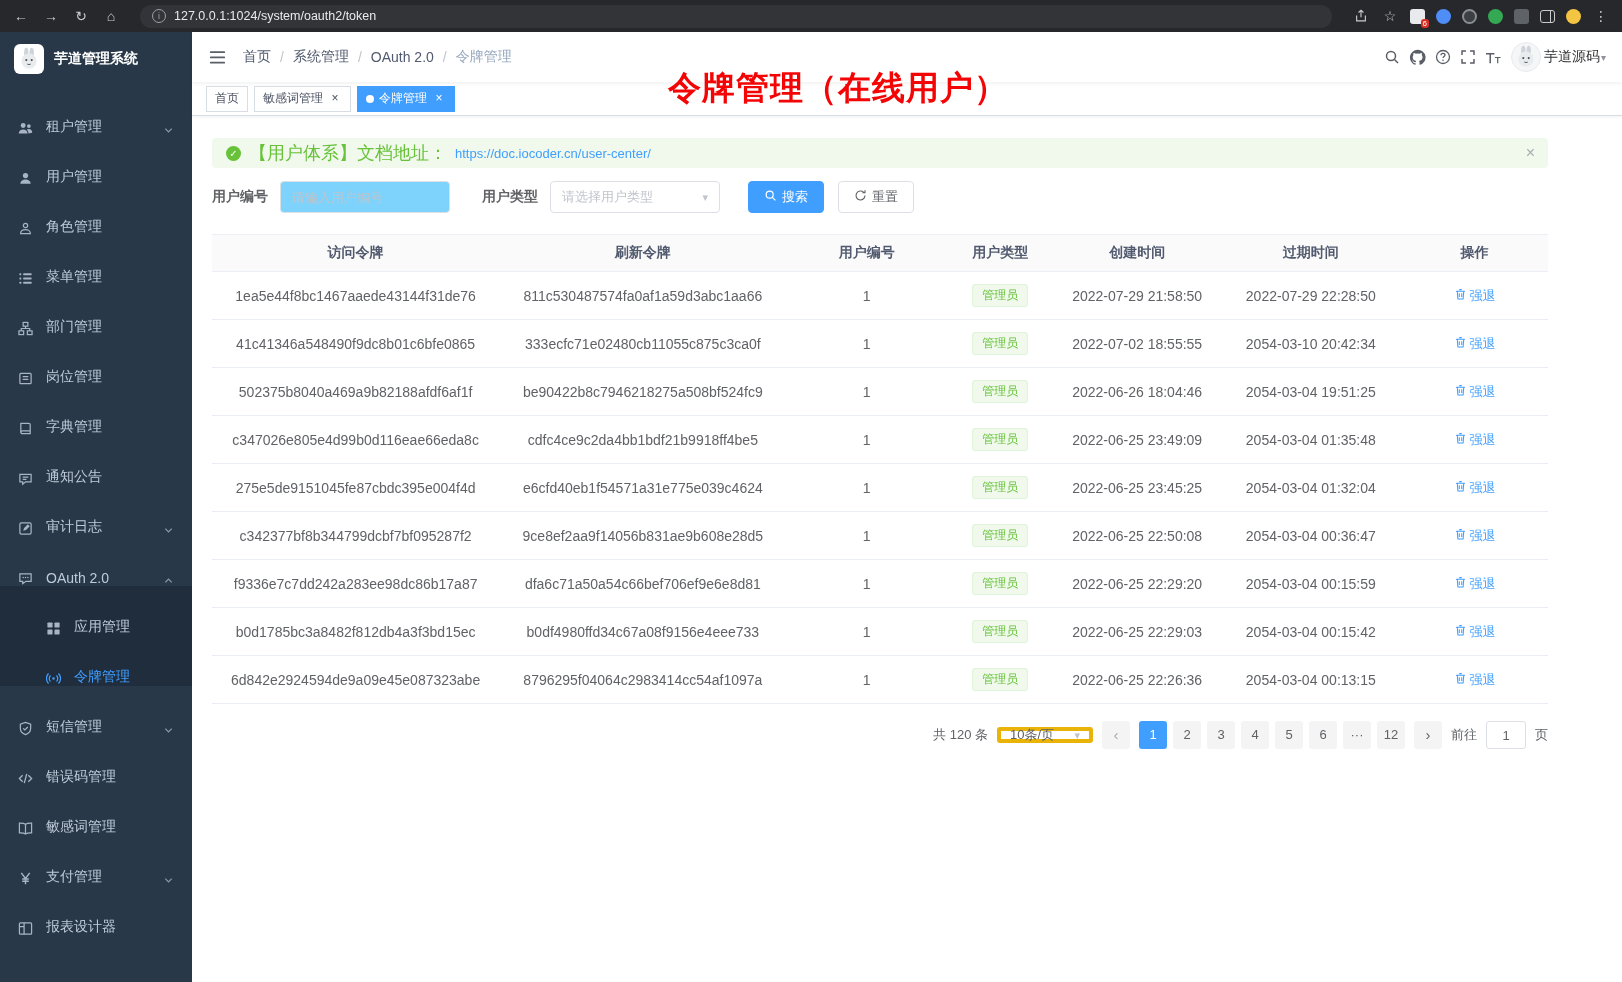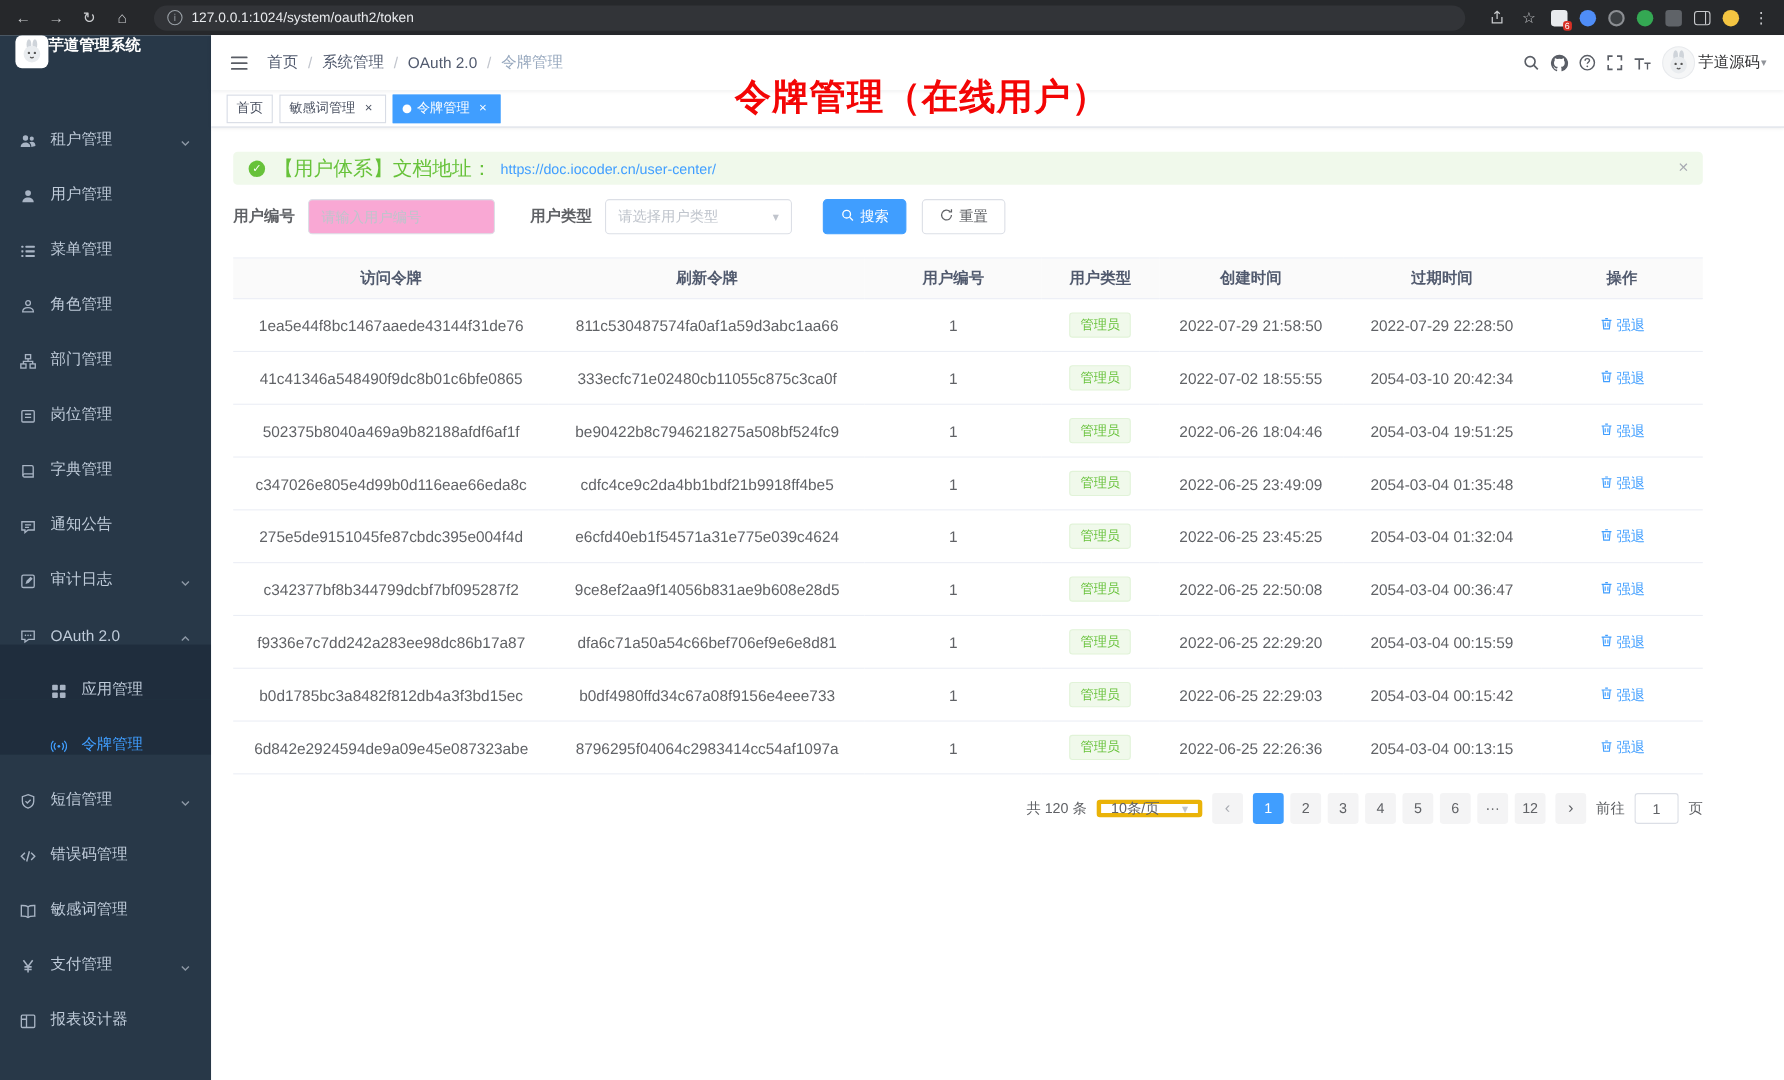--- a/index.html
+++ b/index.html
@@ -20,21 +20,21 @@
 .ext-dot.green{background:#34a853}
 .ext-dot.multi{background:#5f6368;border-radius:3px}
 .ext-dot.yellow{background:#f4c542}
 .mini-badge{position:absolute;right:-4px;bottom:-4px;background:#d93025;color:#fff;font-size:8px;font-style:normal;border-radius:3px;padding:0 2px;line-height:9px}
 .panel-ic{width:15px;height:13px;border:1.5px solid #c9cbce;border-radius:3px;position:relative;cursor:pointer}
 .panel-ic::after{content:"";position:absolute;top:0;bottom:0;right:3px;width:1.5px;background:#c9cbce}
 
 
 .app{display:flex;height:950px}
 .sidebar{width:192px;background:#283848;flex-shrink:0;display:flex;flex-direction:column;overflow:hidden}
-.logo-row{height:54px;display:flex;padding:0 14px;cursor:pointer;flex-shrink:0}
+.logo-row{height:54px;display:flex;align-items:center;padding:0 14px;gap:10px;cursor:pointer;flex-shrink:0}
 .logo-img{width:30px;height:30px;border-radius:6px;background:#fff;display:flex;align-items:center;justify-content:center;overflow:hidden}
 .app-title{color:#fff;font-size:14px;font-weight:700;white-space:nowrap}
 .side-nav{flex:1}
 .side-item{height:50px;display:flex;align-items:flex-end;padding:0 18px;color:#bfcbd9;font-size:14px;cursor:pointer;white-space:nowrap}
 .side-item .ico{width:16px;margin-right:12px;display:inline-flex;color:#a8b4c4}
 .side-item .lbl{flex:1}
 .side-item.sub{padding-left:46px;background:#1f2d3d}
 .side-item.active{color:#409eff}
 .side-item.active .ico{color:#409eff}
 .chev{color:#8d98a5;display:inline-flex}
@@ -66,21 +66,21 @@
 .content{flex:1;padding:22px 74px 0 20px;position:relative;overflow:hidden}
 .alert{height:30px;background:#f0f9eb;border-radius:4px;display:flex;align-items:center;padding:0 14px;gap:8px;margin-bottom:13px;position:relative}
 .chk{width:15px;height:15px;border-radius:50%;background:#67c23a;color:#fff;font-size:10px;line-height:15px;text-align:center;flex-shrink:0}
 .alert-text{font-size:18px;color:#67c23a}
 .alert-link{font-size:13px;color:#409eff;text-decoration:none;cursor:pointer}
 .alert-close{position:absolute;right:13px;color:#a8abb2;font-size:16px;cursor:pointer;line-height:1}
 
 .filters{display:flex;align-items:center;margin-bottom:21px}
 .f-label{font-size:14px;color:#606266;font-weight:700;margin-right:12px;white-space:nowrap}
 .f-label.lbl2{margin-left:32px}
-.f-input{width:170px;height:32px;border:1px solid #dcdfe6;border-radius:4px;padding:0 11px;font-size:13px;color:#606266;background:#f9a8d4;outline:none}
+.f-input{width:170px;height:32px;border:1px solid #dcdfe6;border-radius:4px;padding:0 11px;font-size:13px;color:#606266;background:#7dd3fc;outline:none}
 .f-input::placeholder{color:#bfc4cc}
 .f-select{width:170px;height:32px;border:1px solid #dcdfe6;border-radius:4px;padding:0 11px;display:flex;align-items:center;justify-content:space-between;color:#bfc4cc;font-size:13px;cursor:pointer;background:#fff}
 .sel-caret{color:#c0c4cc;font-size:11px}
 .btn{height:32px;border-radius:4px;font-size:13px;display:inline-flex;align-items:center;gap:5px;padding:0 15px;cursor:pointer;border:1px solid #dcdfe6;background:#fff;color:#606266;font-family:inherit}
 .btn.primary{background:#409eff;border-color:#409eff;color:#fff;margin-left:28px;margin-right:14px}
 
 table{width:100%;border-collapse:collapse;table-layout:fixed}
 th{height:37px;font-size:14px;color:#515a6e;font-weight:700;text-align:center;border-top:1px solid #ebeef5;border-bottom:1px solid #ebeef5;background:#fafafa;white-space:nowrap}
 td{height:48px;text-align:center;font-size:14px;color:#606266;border-bottom:1px solid #ebeef5;overflow:hidden;white-space:nowrap}
 .badge{display:inline-block;padding:2px 9px;font-size:12px;border-radius:3px;background:#f0f9eb;color:#67c23a;border:1px solid #e1f3d8}
@@ -169,39 +169,39 @@
           <span class="ico">
             <svg viewBox="0 0 16 16" width="15" height="15" fill="currentColor">
               <circle cx="8" cy="4.8" r="2.8"></circle>
               <path d="M2.5 13.6c0-2.8 2.4-4.6 5.5-4.6s5.5 1.8 5.5 4.6z"></path>
             </svg>
           </span>
           <span class="lbl">用户管理</span>
         </div>
         <div class="side-item">
           <span class="ico">
+            <svg viewBox="0 0 16 16" width="15" height="15" fill="none" stroke="currentColor" stroke-width="1.3">
+              <circle cx="8" cy="4.8" r="2.3"></circle>
+              <path d="M2.8 13.4c0-2.6 2.2-4.2 5.2-4.2s5.2 1.6 5.2 4.2z"></path>
+            </svg>
+          </span>
+          <span class="lbl">角色管理</span>
+        </div>
+        <div class="side-item">
+          <span class="ico">
             <svg viewBox="0 0 16 16" width="15" height="15" fill="currentColor">
               <rect x="1.5" y="2.5" width="2" height="2" rx=".5"></rect>
               <rect x="5.5" y="2.5" width="9" height="2" rx=".5"></rect>
               <rect x="1.5" y="7" width="2" height="2" rx=".5"></rect>
               <rect x="5.5" y="7" width="9" height="2" rx=".5"></rect>
               <rect x="1.5" y="11.5" width="2" height="2" rx=".5"></rect>
               <rect x="5.5" y="11.5" width="9" height="2" rx=".5"></rect>
             </svg>
           </span>
           <span class="lbl">菜单管理</span>
-        </div>
-        <div class="side-item">
-          <span class="ico">
-            <svg viewBox="0 0 16 16" width="15" height="15" fill="none" stroke="currentColor" stroke-width="1.3">
-              <circle cx="8" cy="4.8" r="2.3"></circle>
-              <path d="M2.8 13.4c0-2.6 2.2-4.2 5.2-4.2s5.2 1.6 5.2 4.2z"></path>
-            </svg>
-          </span>
-          <span class="lbl">角色管理</span>
         </div>
         <div class="side-item">
           <span class="ico">
             <svg viewBox="0 0 16 16" width="15" height="15" fill="none" stroke="currentColor" stroke-width="1.3">
               <rect x="5.5" y="1.5" width="5" height="4"></rect>
               <rect x="1" y="10.5" width="5" height="4"></rect>
               <rect x="10" y="10.5" width="5" height="4"></rect>
               <path d="M8 5.5V8M3.5 10.5V8h9v2.5"></path>
             </svg>
           </span>

